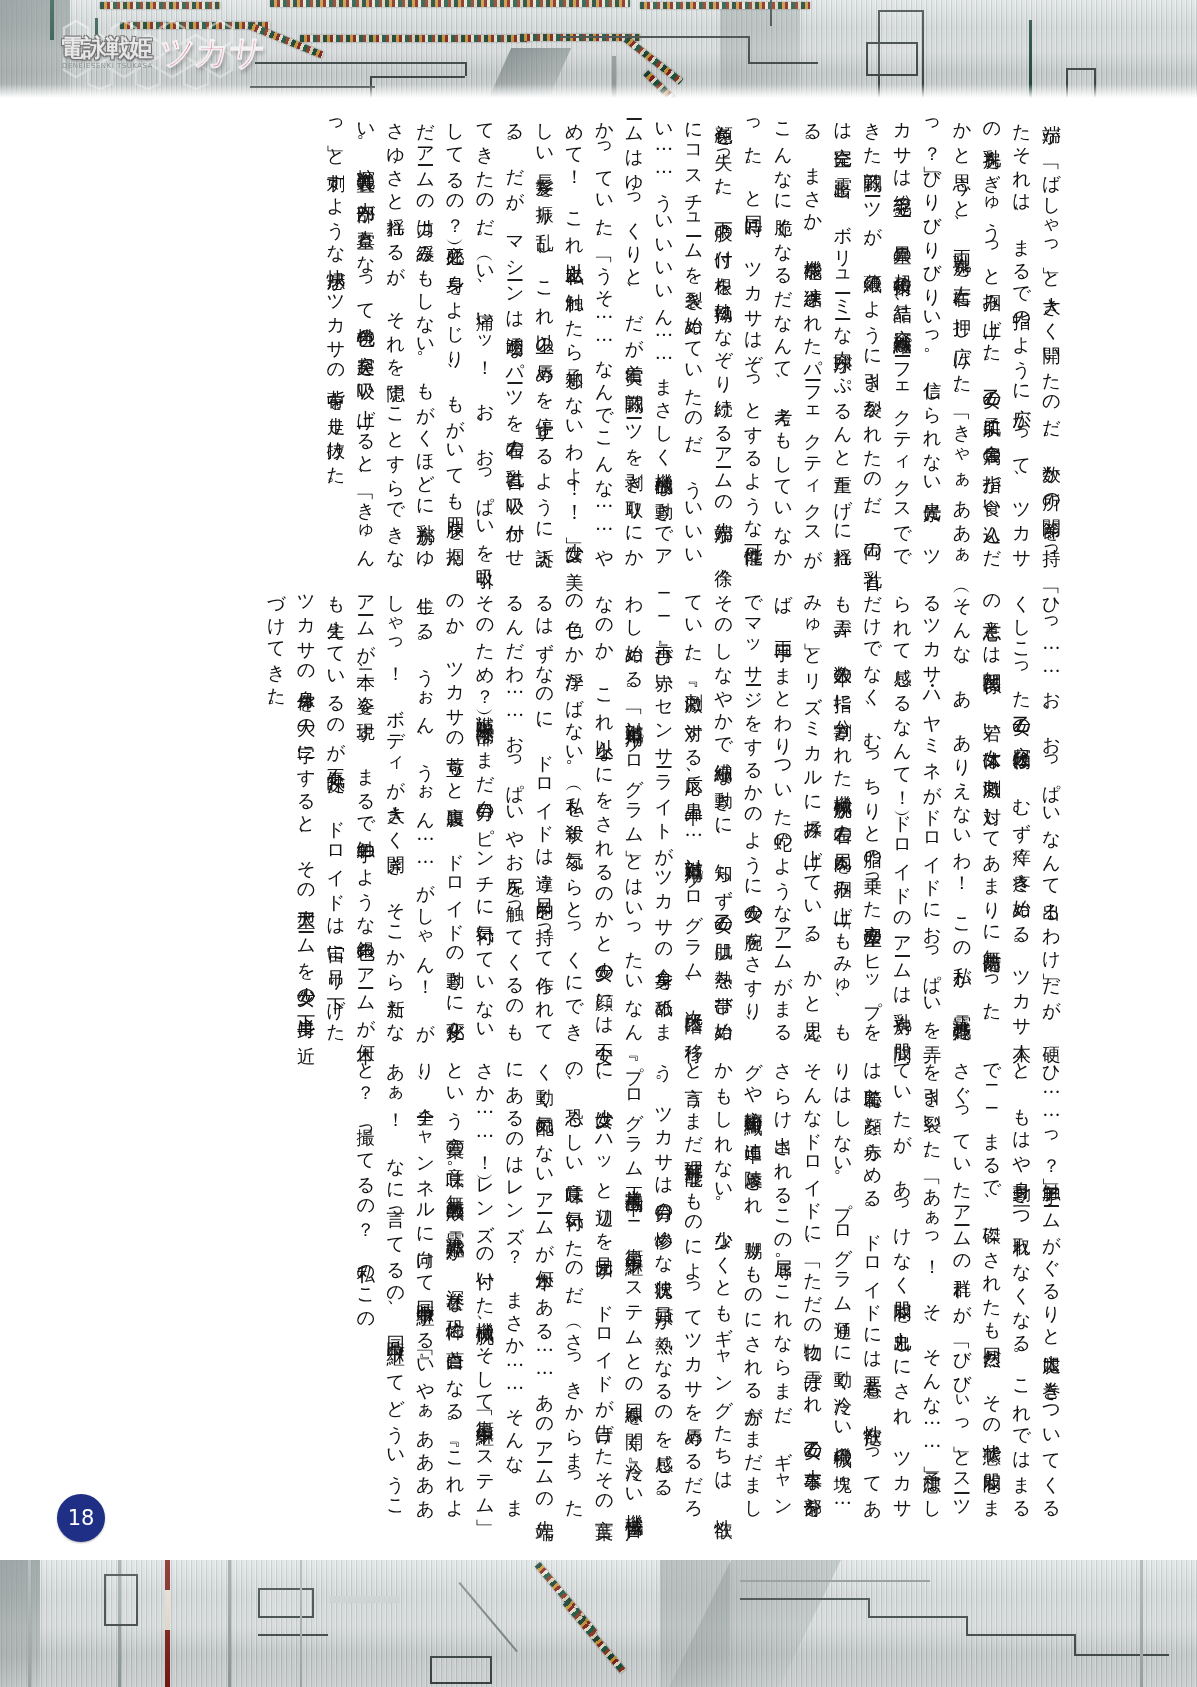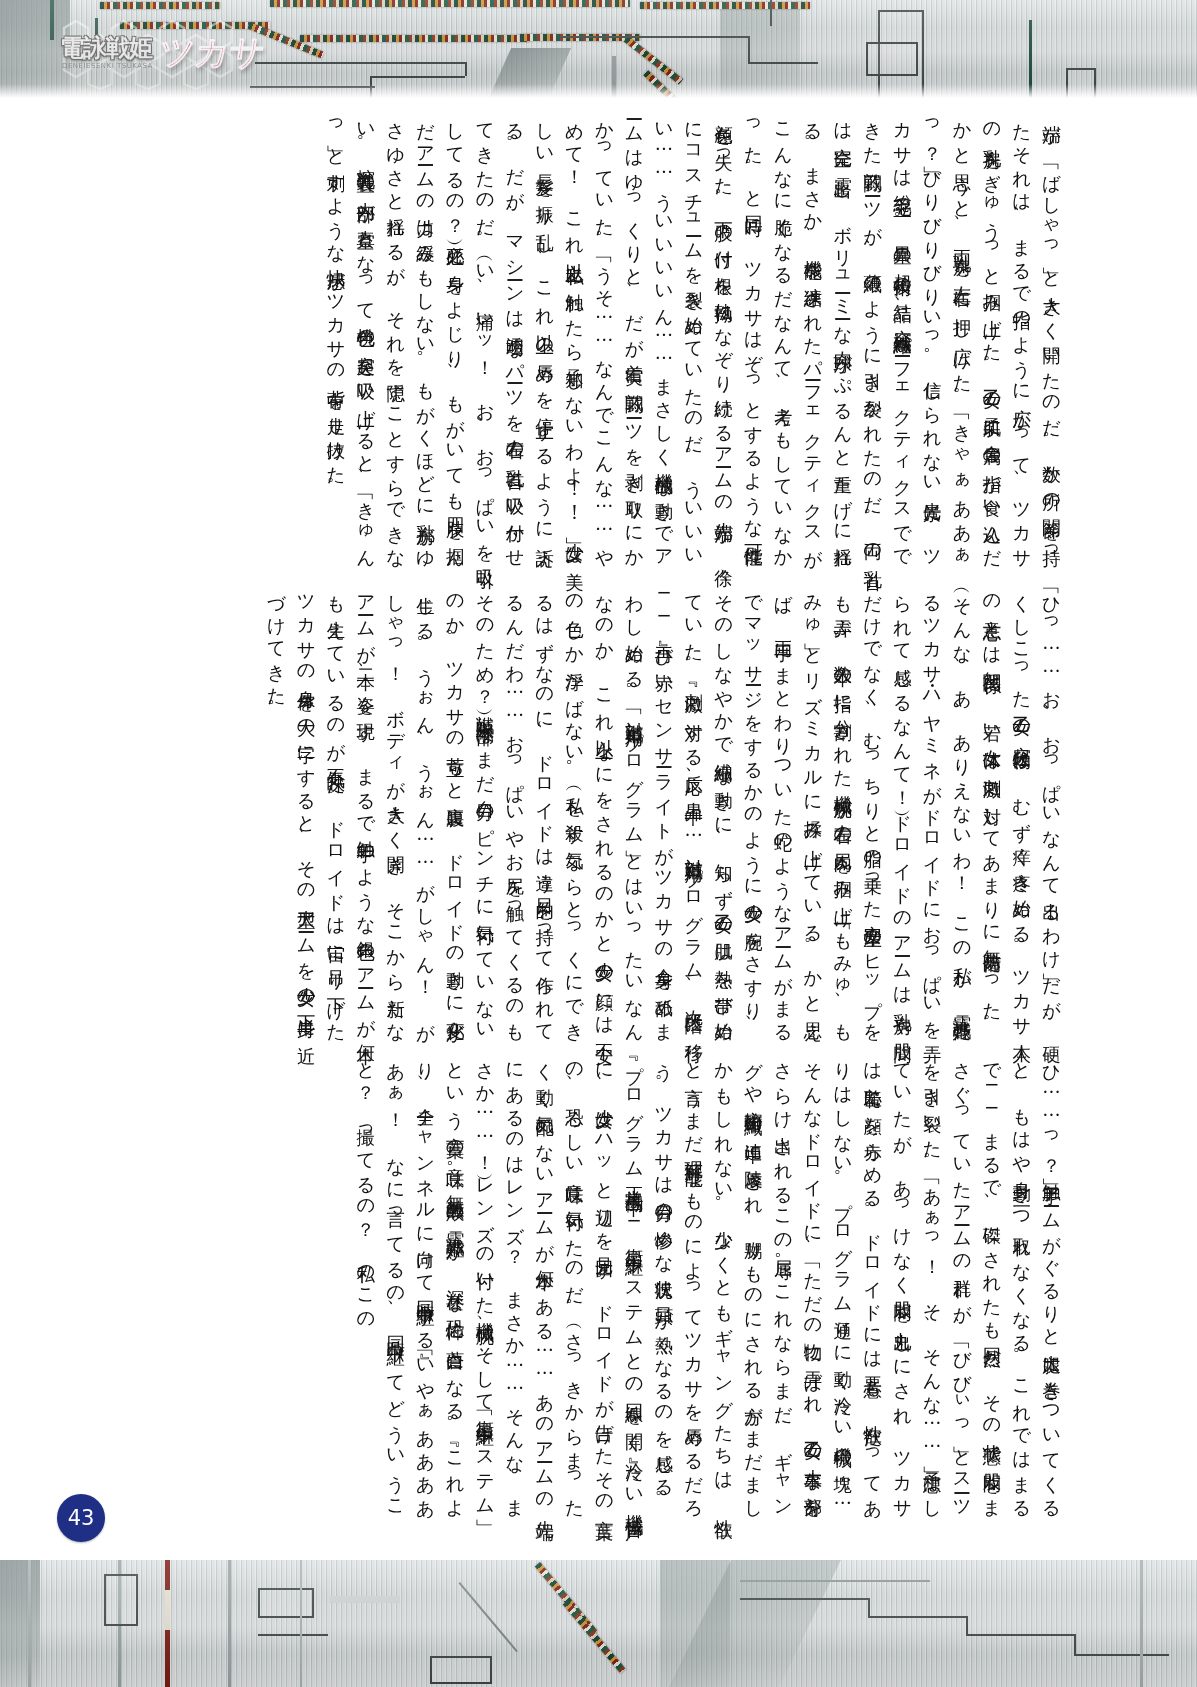--- a/index.html
+++ b/index.html
@@ -190,21 +190,21 @@
   </div>
 </div>
 <div class="banner-fade" id="fade-top"></div>
 
 <div id="text-body">
   <div class="block" id="block-1">端が、「ばしゃっ」と大きく開いたのだ。数か所の関節を持ったそれは、まるで指のように広がって、ツカサの乳房をぎゅうっと掴み上げた。乙女の柔肌に金属の指が食い込んだかと思うと、両乳房を左右に押し広げた。「きゃぁああぁっ？」びりびりびりいっ。信じられない光景に、ツカサは総毛立つ。異星の超技術の結晶、究極繊維パーフェクティクスでできた戦闘スーツが、薄紙のように引き裂かれたのだ。両の乳首は完全に露出し、ボリューミーな肉球がぷるんと重たげに揺れる。まさか、機能を凍結されたパーフェクティクスがこんなに脆くなるだなんて、考えもしていなかった。と同時に、ツカサはぞっとするような可能性に顔色を失った。下肢の付け根を執拗になぞり続けるアームの先端が、徐々にコスチュームを裂き始めていたのだ。ういいいい……ういいいいん……まさしく機械的な動きでアームはゆっくりと、だが着実に戦闘スーツを剥ぎ取りにかかっていた。「うそ……なんでこんな……やめて！　これ以上私に触れたら承知しないわよ!!」少女は美しい長髪を振り乱し、これ以上の辱めを停止するように訴える。だが、マシーンは透明なパーツを左右の乳首に吸い付かせてきたのだ。（い、痛いッ！　お、おっぱいを吸引してるの？）必死に身をよじり、もがいても四肢を掴んだアームの力は緩みもしない。もがくほどに乳房がゆさゆさと揺れるが、それを隠すことすらできない。搾乳装置の内部が真空となって桃色の突起を吸い上げると、「きゅんっ」と刺すような快感がツカサの背中を走り抜けた。</div>
   <div class="block" id="block-2">「ひっ……お、おっぱいなんて出るわけ」だが、硬くしこった乙女の突起物は、むず痒く疼き始める。ツカサ本人の意志とは無関係に、若い女体は刺激に対してあまりに無防備だった。（そんな、あ、ありえないわ！　この私が、電詠戦姫たるツカサ・ハヤミネがドロイドにおっぱいを弄られて感じるなんて！）ドロイドのアームは乳房や股間だけでなく、むっちりと脂の乗った安産型のヒップをも弄ぶ。数本の指に分割された機械腕が左右の尻肉を掴み上げ「もみゅ、もみゅ」とリズミカルに揉み上げている。かと思えば、両手にまとわりついた蛇のようなアームがまるでマッサージをするかのように少女の腕をさすり、そのしなやかで繊細な動きに、知らず乙女の肌は熱を帯び始めていた。『刺激に対する反応、上昇中……対戦姫用プログラム、次段階に移行──』再び赤いセンサーライトがツカサの全身を舐めまわし始める。「対戦姫用プログラム」とはいったいなんなのか、これ以上なにをされるのかと少女の顔には不安の色しか浮かばない。（私を殺す気ならとっくにできるはずなのに、ドロイドは違う目的を持って作られてるんだわ……おっぱいやお尻を触ってくるのもそのため？）戦姫隊本部はまだ自分のピンチに気付いていないのか。ツカサの苛立ちと裏腹に、ドロイドの動きに変化が生じる。うぉん、うぉん……がしゃん！　がしゃっ！　ボディが大きく開き、そこから新たなアームが二本、姿を現す。まるで触手のような銀色のアームが何本も生えているのが不気味だ。ドロイドは宙に吊り下げたツカサの身体を大の字にすると、その大型アームを少女の下半身に近づけてきた。</div>
   <div class="block" id="block-3">「ひ……っ？」触手アームがぐるりと太腿に巻きついてくると、もはや身動き一つ取れなくなる。これではまるで──まるで、磔にされたも同然だ。その状態で股間をまさぐっていたアームの群れが、「びびぃっ」とスーツを引き裂いた。「あぁっ！　そ、そんな……」予想はしていたが、あっけなく股間を丸出しにされ、ツカサは羞恥に顔を赤らめる。ドロイドには悪意も、性欲だってありはしない。プログラム通りに動く冷たい機械の塊……そんなドロイドに、「ただの物」に弄ばれ、乙女の大事な部分をさらけ出されるこの屈辱。これならまだ、ギャングや密輸組織の連中に陵辱され、嬲りものにされる方がまだましかもしれない。少なくともギャングたちは、性欲と言うまだ理解可能なものによってツカサを辱めるだろう。ツカサは自分の惨めな状況に目頭が熱くなるのを感じる。『プログラム正常稼働中──衛星中継システムとの回線を開く』冷たい機械音声に、少女はハッと辺りを見回す。ドロイドが告げたその言葉の、恐ろしい意味に気付いたのだ。（さっきからまったく動く気配のないアームが何本かある……あのアームの先端にあるのはレンズ？　まさか……そんな、まさか……！）レンズの付いた機械腕、そして「衛星中継システム」という言葉の意味。無敵無敗の電詠戦姫が、深甚な恐怖に蒼白になる。『これより、全チャンネルに向けて同時中継する』「いやぁあああああぁ！　なに言ってるの、同時中継ってどういうこと？　撮ってるの？　私のこの</div>
 </div>
 
-<div id="page-number">43</div>
+<div id="page-number">18</div>
 
 <div class="banner-fade" id="fade-bottom"></div>
 <div class="banner" id="banner-bottom">
   <div class="shade" style="left:0;top:0;width:40px;height:127px;"></div>
   <div class="shade" style="left:660px;top:0;width:70px;height:127px;opacity:.6;"></div>
   <div class="shade" style="left:700px;top:0px;width:110px;height:127px;transform:skewX(-26deg);opacity:.55;"></div>
 
   <div class="trace v" style="left:28px;top:0;height:127px;background:#aab3b3;width:3px;"></div>
   <div class="trace v" style="left:118px;top:0;height:127px;background:#9aa4a4;width:3px;"></div>
   <div class="panel" style="left:104px;top:14px;width:30px;height:48px;"></div>

